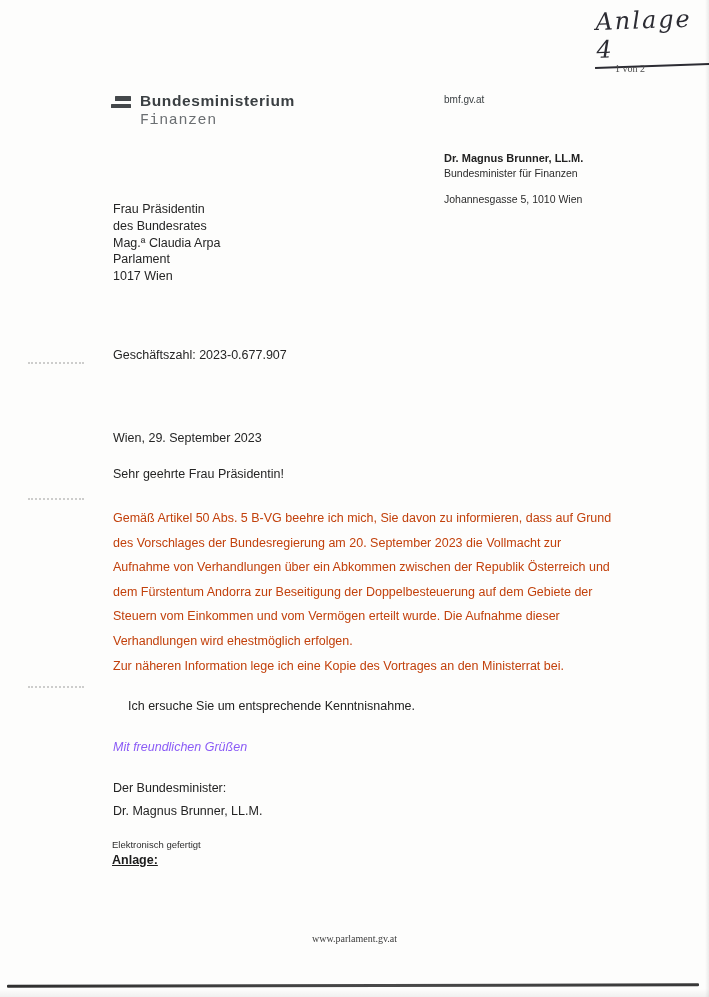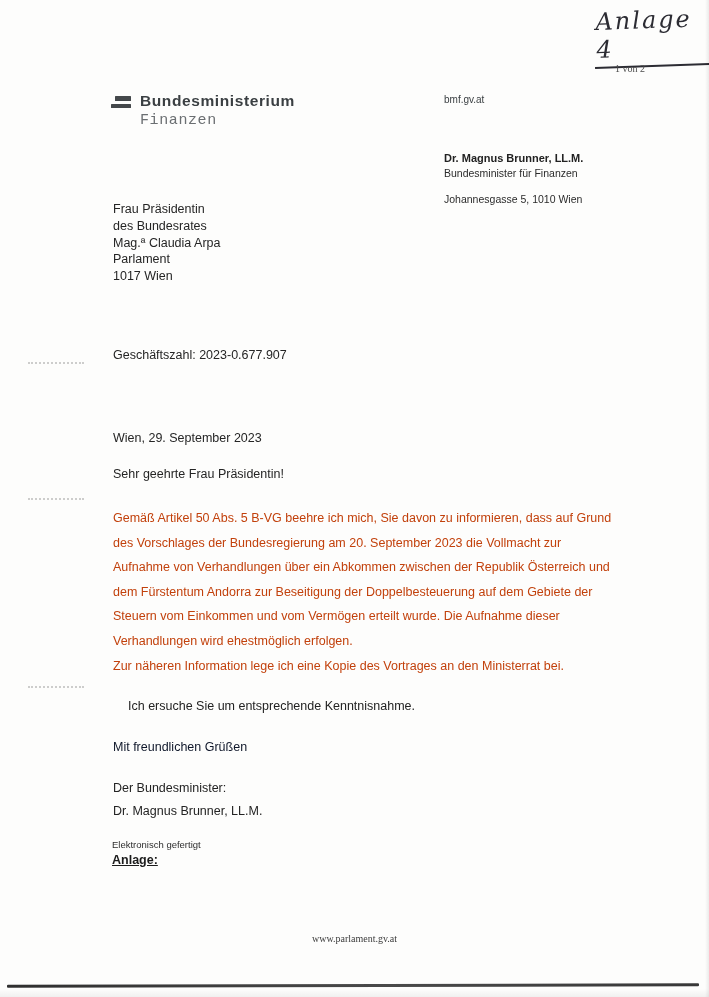--- a/index.html
+++ b/index.html
@@ -74,21 +74,21 @@
 
   
   .reference { left: 113px; top: 348px; font-size: 12.5px; color: #252525; text-align: right; }
   .subject { left: 113px; top: 386px; font-size: 14.5px; font-weight: 700; color: #1b1b1b; }
   .dateline { left: 113px; top: 431px; font-size: 12.5px; color: #252525; }
   .salutation { left: 113px; top: 467px; font-size: 12.5px; color: #252525; }
 
   
   .body-text { left: 113px; top: 506px; font-size: 12.5px; line-height: 24.6px; color: #c2410c; width: 540px; }
   .kenntnis { left: 113px; top: 699px; font-size: 12.5px; color: #232323; margin-left: 15px; }
-  .farewell { left: 113px; top: 740px; font-size: 12.5px; color: #0f172a; }
+  .farewell { left: 113px; top: 740px; font-size: 12.5px; color: #8b5cf6; font-style: italic; }
   .signoff-role { left: 113px; top: 781px; font-size: 12.5px; color: #232323; }
   .signoff-name { left: 113px; top: 804px; font-size: 12.5px; color: #232323; }
   .sig-note { left: 112px; top: 839px; font-size: 9.5px; color: #2e2e2e; }
   .attachment { left: 112px; top: 853px; font-size: 12.5px; font-weight: 700; text-decoration: underline; color: #1b1b1b; }
 
   
   .footer {
     left: 0; top: 933px; width: 709px;
     text-align: center;
     font-family: "Liberation Serif", serif;

